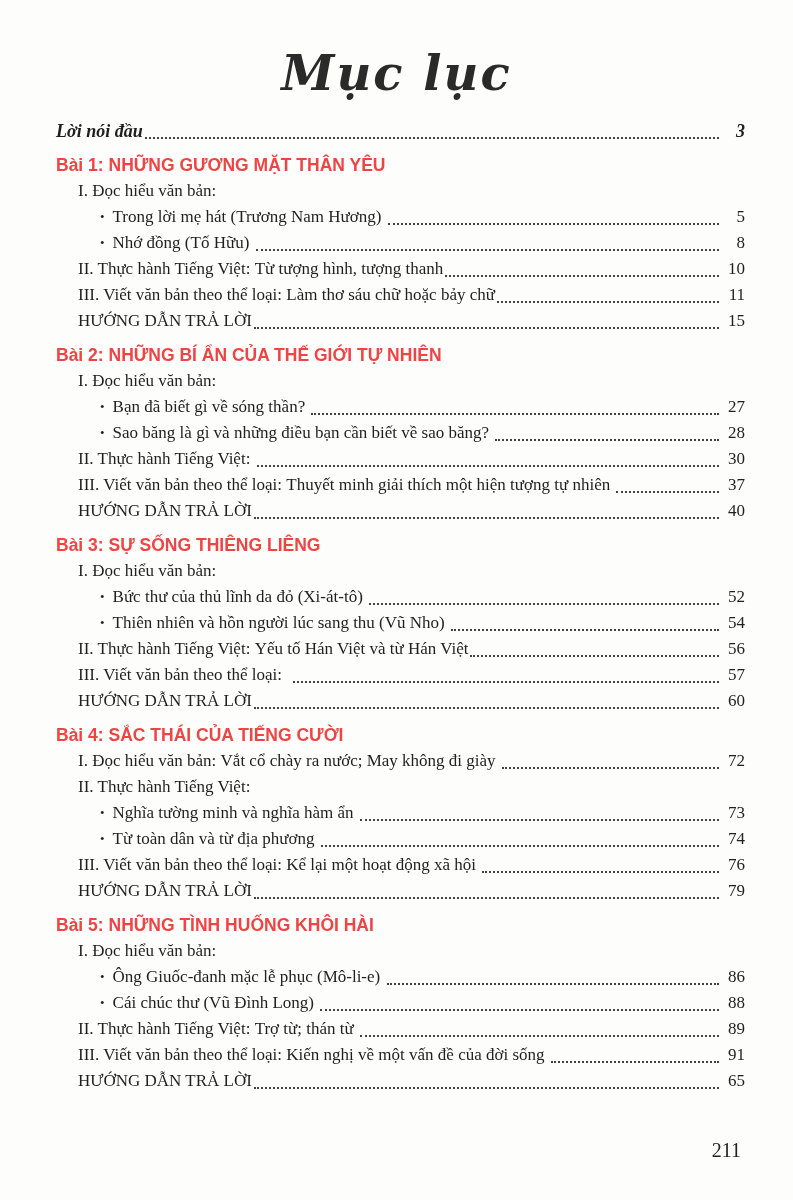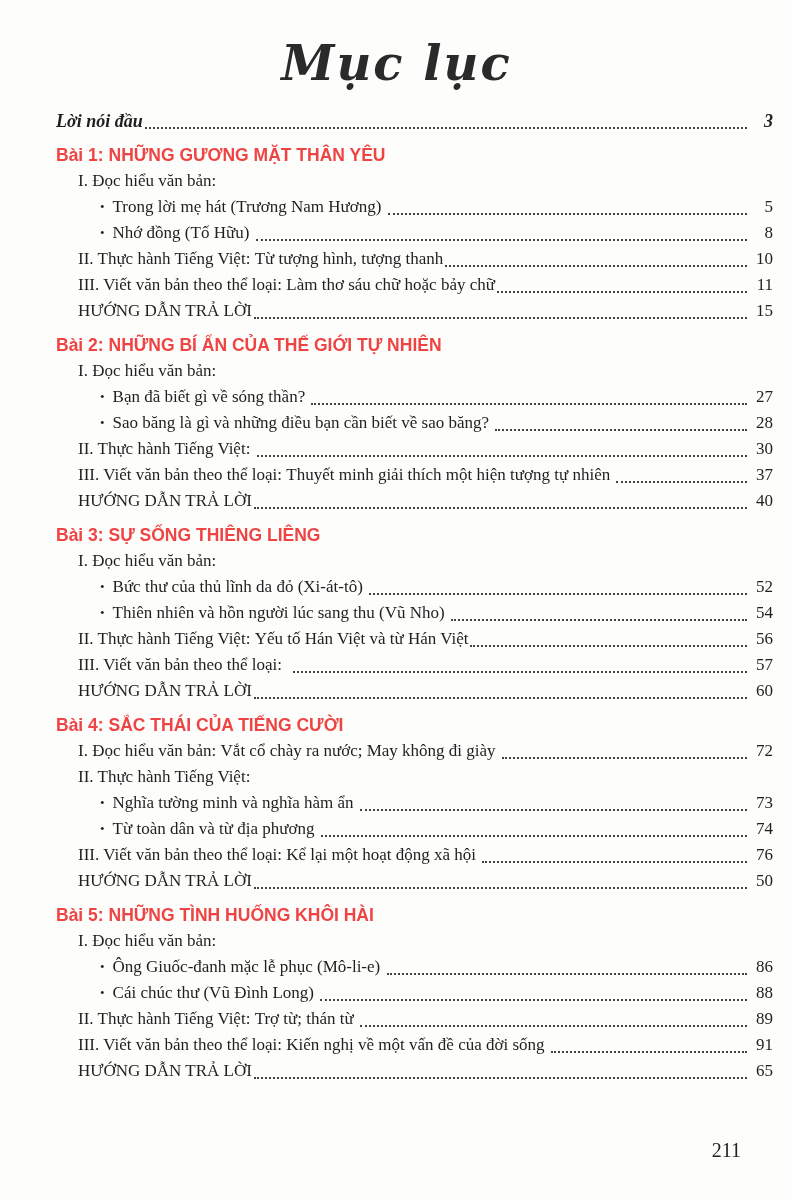--- a/index.html
+++ b/index.html
@@ -8,32 +8,32 @@
     width:793px; height:1200px;
     margin:0 auto;
     background:#fdfdfb;
     font-family:"Liberation Serif", serif;
     color:#1f1f1f;
     overflow:hidden;
     box-sizing:border-box;
   }
   .title {
     margin:0;
-    padding-top:32px;
+    padding-top:42px;
     text-align:center;
     font-family:"DejaVu Serif", serif;
     font-style:italic;
     font-weight:bold;
     font-size:48px;
     line-height:62px;
     color:#2a2a2a;
     letter-spacing:2px;
   }
   .toc {
-    padding:14px 20px 0 56px;
+    padding:14px 48px 0 56px;
   }
   .entry {
     display:flex;
     align-items:flex-end;
     font-size:17px;
     line-height:26px;
     white-space:pre;
   }
   .entry > span { flex:0 0 auto; }
   .entry > .dots { flex:1 1 auto; }
@@ -143,21 +143,21 @@
   <div class="entry indent-1"><span class="prefix">I. Đọc hiểu văn bản: </span><span class="italic">Vắt cổ chày ra nước; May không đi giày</span><span class="suffix"> </span><span class="dots"></span><span class="pagenum">72</span></div>
 
   <div class="entry indent-1"><span class="prefix">II. Thực hành Tiếng Việt:</span><span class="italic"></span><span class="suffix"></span></div>
 
   <div class="entry indent-2"><span class="bullet">•</span><span class="prefix"></span><span class="italic">Nghĩa tường minh và nghĩa hàm ẩn</span><span class="suffix"> </span><span class="dots"></span><span class="pagenum">73</span></div>
 
   <div class="entry indent-2"><span class="bullet">•</span><span class="prefix"></span><span class="italic">Từ toàn dân và từ địa phương</span><span class="suffix"> </span><span class="dots"></span><span class="pagenum">74</span></div>
 
   <div class="entry indent-1"><span class="prefix">III. Viết văn bản theo thể loại: </span><span class="italic">Kể lại một hoạt động xã hội</span><span class="suffix"> </span><span class="dots"></span><span class="pagenum">76</span></div>
 
-  <div class="entry indent-1"><span class="prefix">HƯỚNG DẪN TRẢ LỜI</span><span class="italic"></span><span class="suffix"></span><span class="dots"></span><span class="pagenum">50</span></div>
+  <div class="entry indent-1"><span class="prefix">HƯỚNG DẪN TRẢ LỜI</span><span class="italic"></span><span class="suffix"></span><span class="dots"></span><span class="pagenum">79</span></div>
 </div>
   </div>
 
   <div class="section">
     <div class="section-heading">Bài 5: NHỮNG TÌNH HUỐNG KHÔI HÀI</div>
     <div class="entries">
   <div class="entry indent-1"><span class="prefix">I. Đọc hiểu văn bản:</span><span class="italic"></span><span class="suffix"></span></div>
 
   <div class="entry indent-2"><span class="bullet">•</span><span class="prefix"></span><span class="italic">Ông Giuốc-đanh mặc lễ phục</span><span class="suffix"> (Mô-li-e) </span><span class="dots"></span><span class="pagenum">86</span></div>
 

